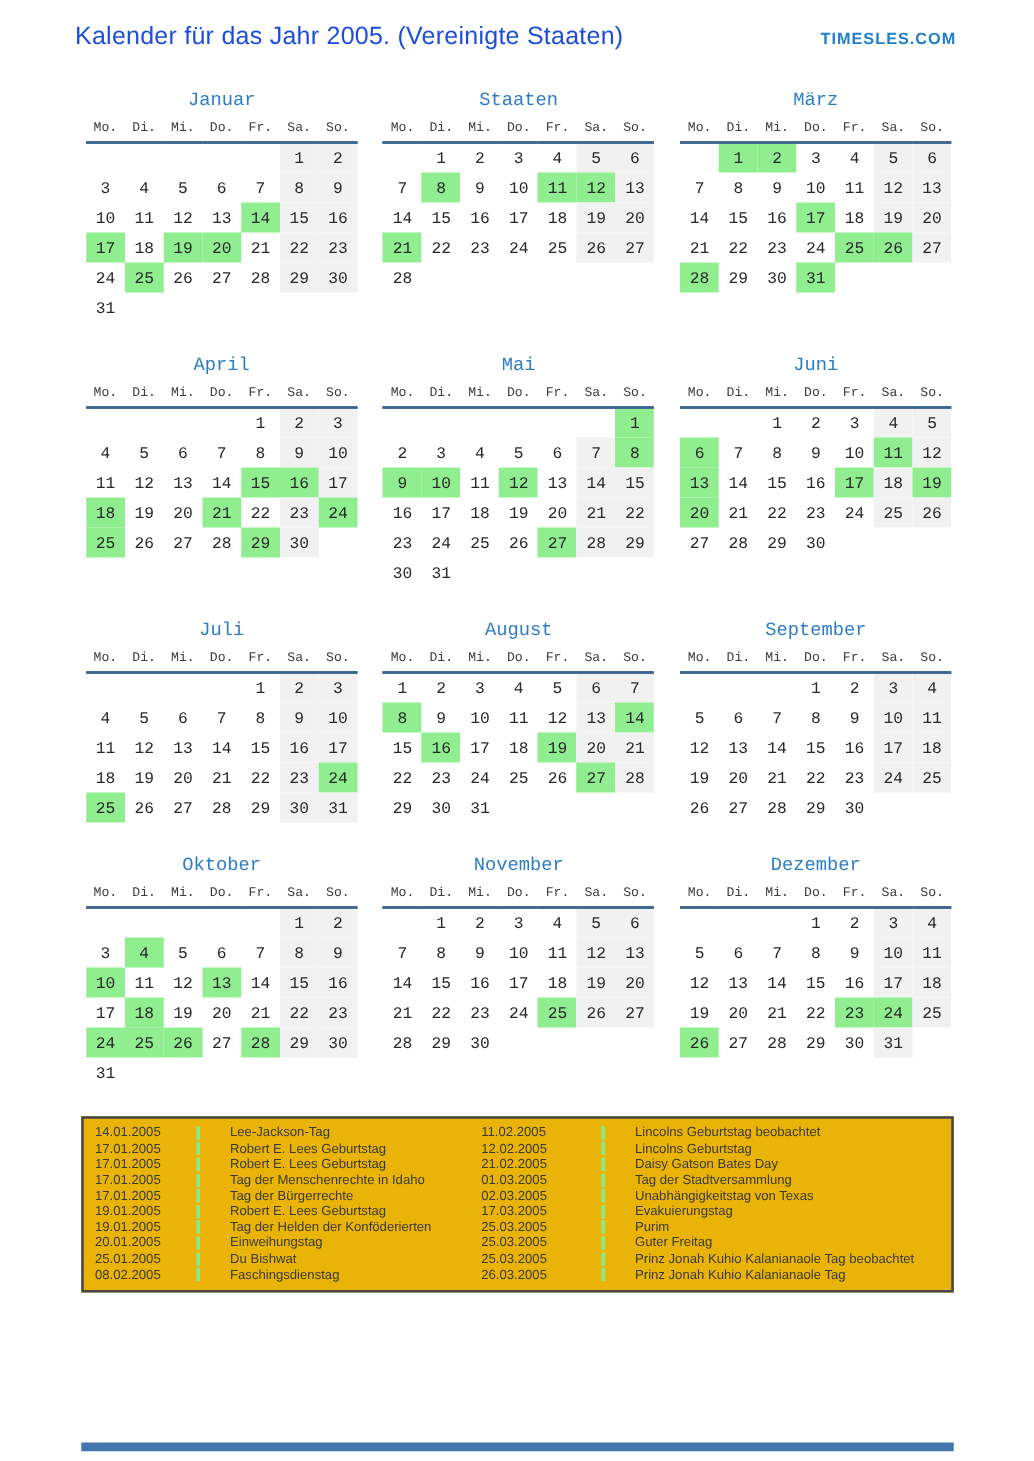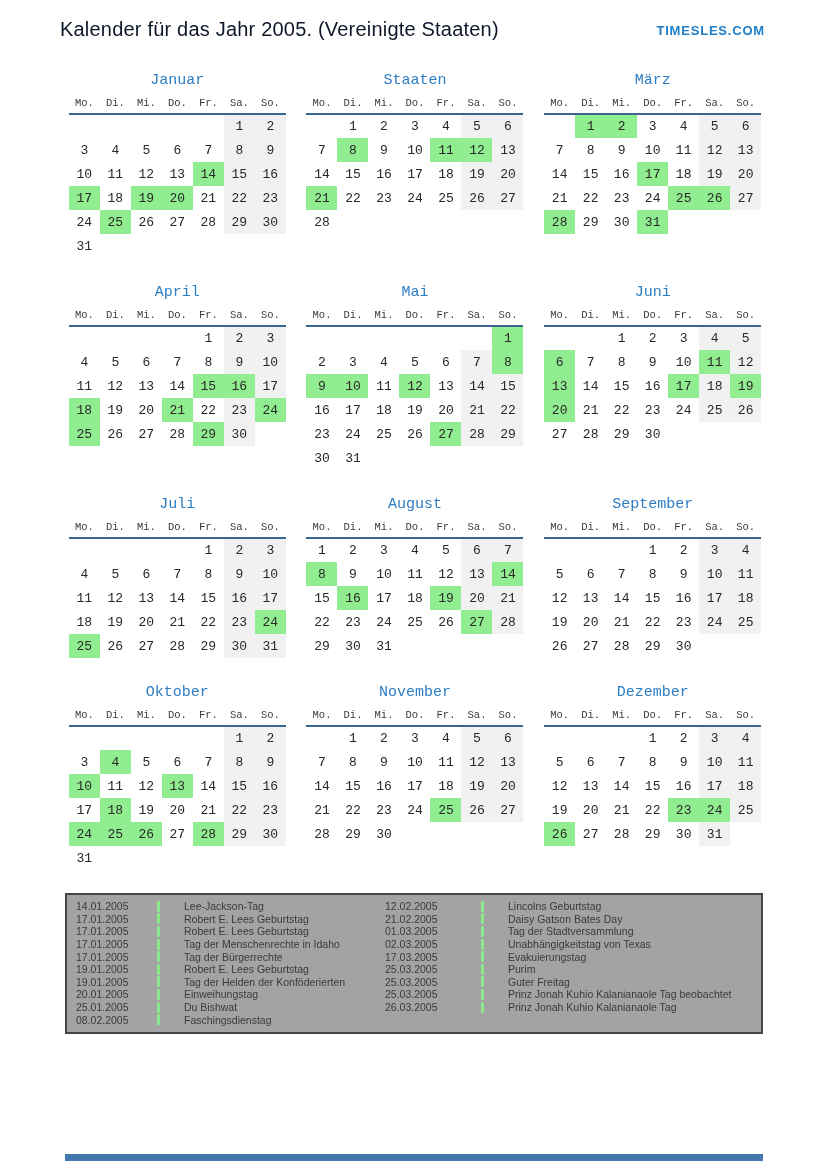--- a/index.html
+++ b/index.html
@@ -5,21 +5,21 @@
   * { box-sizing: border-box; }
   body { margin:0; background:#ffffff; }
   .page {
     position:relative; width:827px; height:1169px; background:#fff;
     font-family:"Liberation Sans", sans-serif; overflow:hidden;
   }
   .header {
     position:absolute; top:18px; left:60px; width:705px;
     display:flex; justify-content:space-between; align-items:flex-start;
   }
-  .page-title { margin:0; font-size:20px; font-weight:400; color:#0f172a; letter-spacing:0.2px; }
+  .page-title { margin:0; font-size:20px; font-weight:400; color:#1d4ed8; letter-spacing:0.2px; }
   .brand { font-size:13px; font-weight:700; color:#1e7ec8; letter-spacing:0.8px; text-decoration:none; margin-top:5px; }
 
   .months-grid {
     position:absolute; top:72px; left:65px; width:700px;
     display:grid; grid-template-columns:repeat(3,1fr);
     column-gap:13px; row-gap:26px; align-items:start;font-family:Liberation Mono, monospace;
   }
   .month { width:217px; margin:0 auto; }
   .month-title { text-align:center; font-size:15px; line-height:18px; color:#2d7dc3; margin-bottom:7px; }
   table.month-table { border-collapse:collapse; }
@@ -31,21 +31,21 @@
   }
   .month-table td {
     width:31px; height:24px; text-align:center; vertical-align:middle;
     font-size:13px; color:#282828;
   }
   .month-table td.we { background:#f1f1f1; }
   .month-table td.hl { background:#90ee90; }
 
   .legend {
     position:absolute; top:893px; left:65px; width:698px;
-    border:2px solid #454545; padding:5px 0 6px 0; display:flex; background:#a3a3a3;
+    border:2px solid #454545; padding:5px 0 6px 0; display:flex; background:#eab308;
   }
   .legend-col.left { width:318px; }
   .legend-col.right { flex:1; }
   .lrow { display:flex; align-items:center; height:12.6px; font-size:10.5px; color:#3a3a3a; }
   .ldate { width:90px; padding-left:9px; flex:none; }
   .legend-col.right .ldate { width:96px; padding-left:0; }
   .ltick { flex:none; width:3px; height:11px; background:#8ce88c; border-radius:1px; }
   .lname { margin-left:24px; white-space:nowrap; }
 
   .footer-bar { position:absolute; top:1154px; left:65px; width:698px; height:7px; background:#4377ae; }
@@ -912,20 +912,25 @@
     <span class="lname">Du Bishwat</span>
   </div>
 
   <div class="lrow">
     <span class="ldate">08.02.2005</span>
     <span class="ltick"></span>
     <span class="lname">Faschingsdienstag</span>
   </div>
 </div>
     <div class="legend-col right" id="legendRight">
+  <div class="lrow">
+    <span class="ldate">11.02.2005</span>
+    <span class="ltick"></span>
+    <span class="lname">Lincolns Geburtstag beobachtet</span>
+  </div>
 
   <div class="lrow">
     <span class="ldate">12.02.2005</span>
     <span class="ltick"></span>
     <span class="lname">Lincolns Geburtstag</span>
   </div>
 
   <div class="lrow">
     <span class="ldate">21.02.2005</span>
     <span class="ltick"></span>

